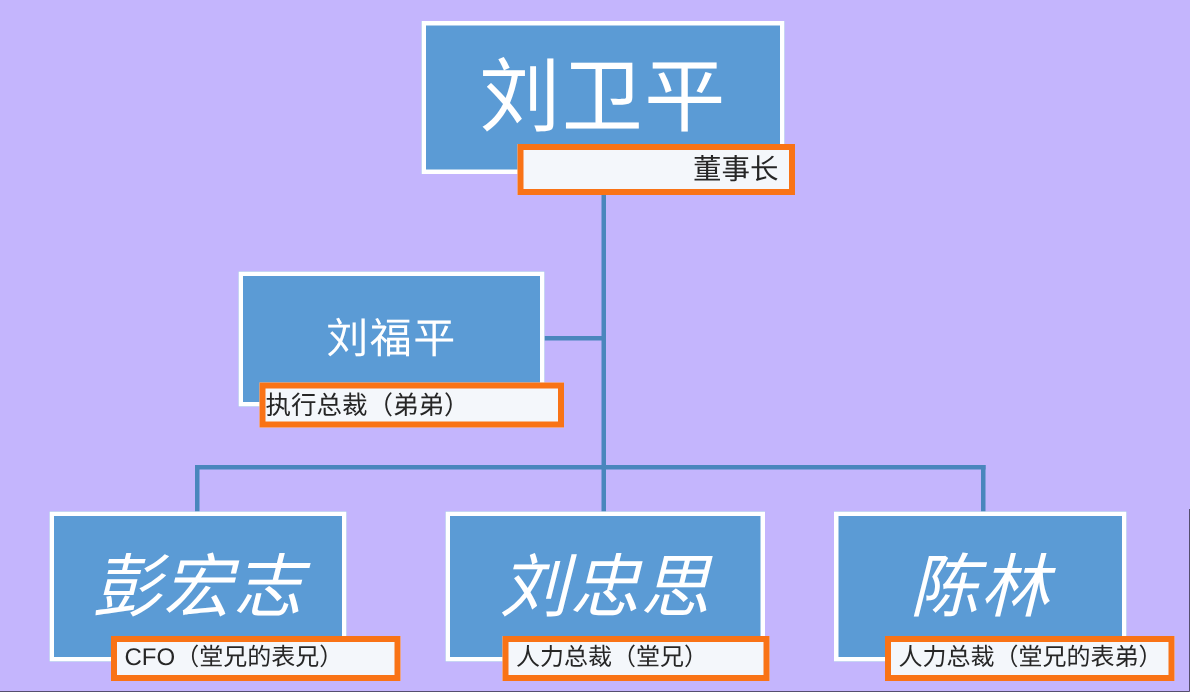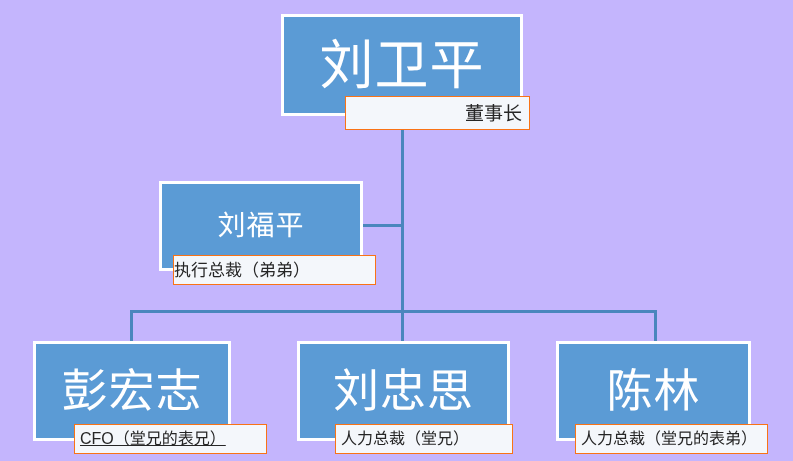--- a/index.html
+++ b/index.html
@@ -49,21 +49,21 @@
     color: #FFFFFF;
     font-weight: 400;
     line-height: 1;
     white-space: nowrap;
     letter-spacing: 1px;
   }
   .node-sub {
     position: absolute;
     box-sizing: border-box;
     background: #F4F7FB;
-    border: 1px solid #f97316;
+    border: 4px solid #f97316;
     color: #262626;
     white-space: nowrap;
     display: flex;
     align-items: center;
     line-height: 1;
   }
 
   
   #node-ceo { left: 281px; top: 14px; width: 242px; height: 102px; }
   #node-ceo .node-box { height: 102px; }
@@ -77,34 +77,34 @@
   #node-exec { left: 159px; top: 181px; width: 204px; height: 90px; }
   #node-exec .node-box { height: 90px; }
   #node-exec .node-name { font-size: 28px; }
   #node-exec .node-sub {
     left: 14px; top: 74px; width: 203px; height: 30px;
     font-size: 17px; justify-content: flex-start; padding-left: 0;
   }
 
   
   .leaf .node-box { height: 100px; }
-  .leaf .node-name { font-size: 46px; }
+  .leaf .node-name { font-size: 46px; font-style: italic; }
   .leaf .node-sub {
     top: 83px; height: 30px; font-size: 16px;
     justify-content: flex-start; padding-left: 5px;
   }
 
   #node-cfo  { left: 33px;  top: 341px; width: 198px; height: 100px; }
-  #node-cfo  .node-sub { left: 41px; width: 193px; text-decoration: underline; }
+  #node-cfo  .node-sub { left: 41px; width: 193px; }
 
   #node-rd   { left: 297px; top: 341px; width: 213px; height: 100px; padding-left: 48px; }
   #node-rd   .node-sub { left: 38px; width: 178px; }
 
   #node-hr   { left: 556px; top: 341px; width: 195px; height: 100px; }
-  #node-hr   .node-sub { left: 19px; width: 193px; }
+  #node-hr   .node-sub { left: 34px; width: 193px; }
 </style>
 </head>
 <body>
 
 <div id="chart-canvas">
 
   <div class="connector v" style="left:401px; top:116px; height:196px;"></div>
 
   <div class="connector h" style="left:362px; top:224px; width:42px;"></div>
 

